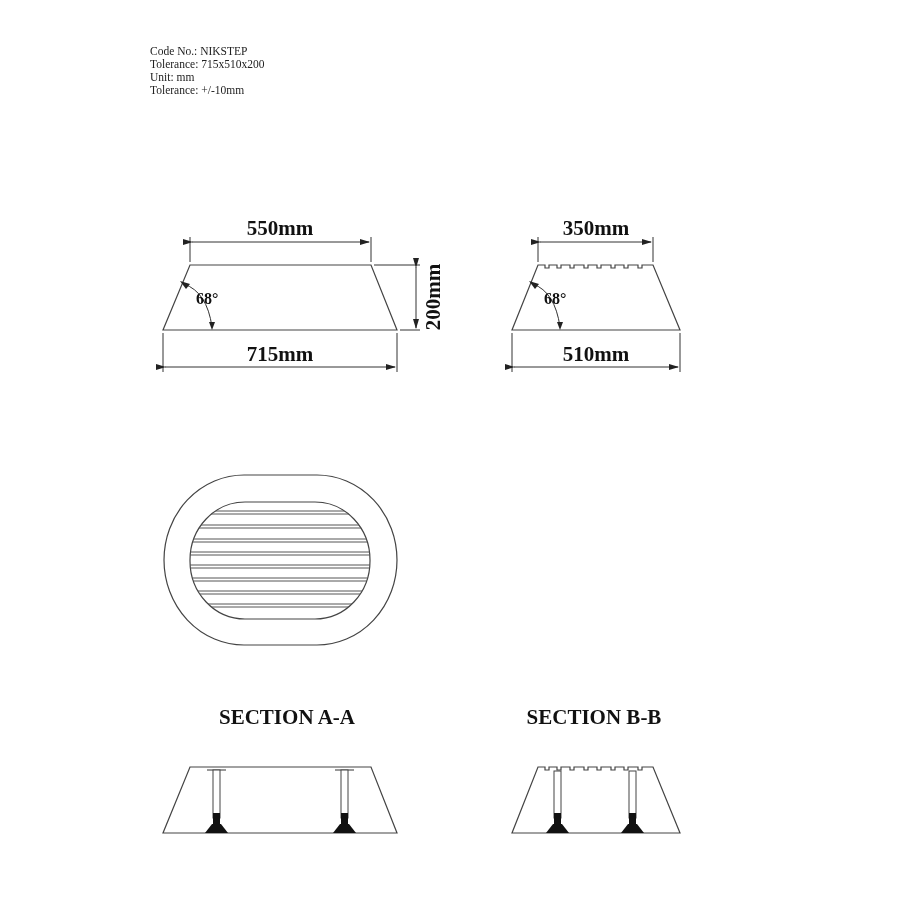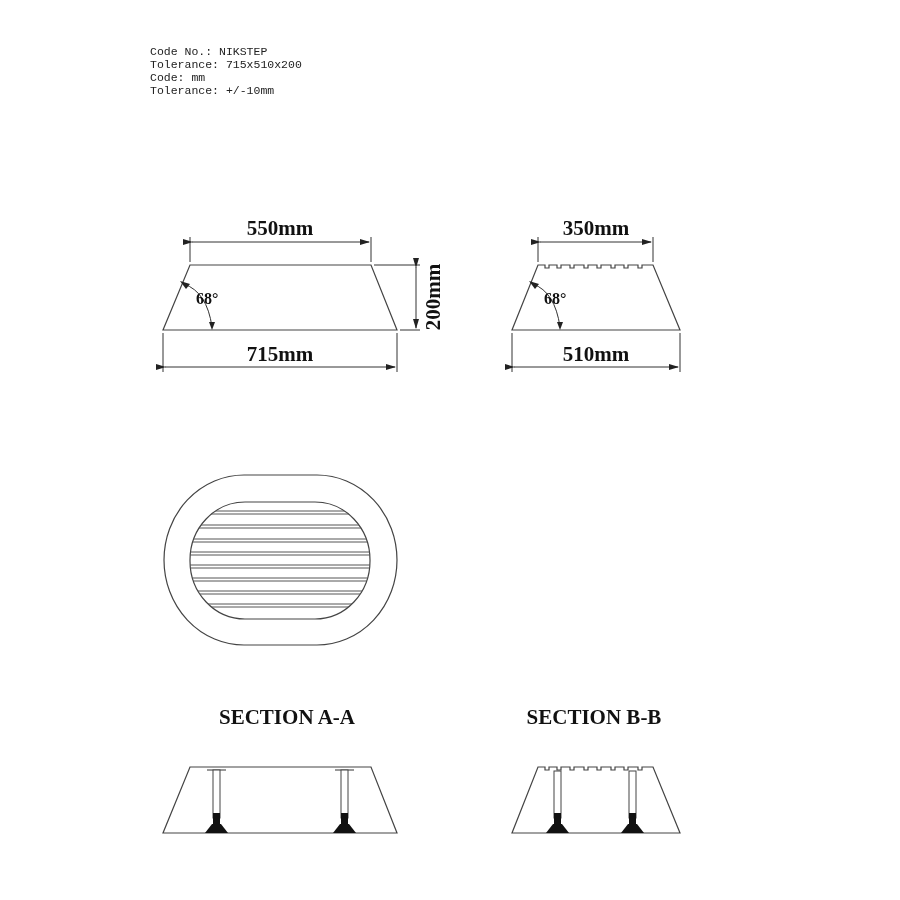--- a/index.html
+++ b/index.html
@@ -1,32 +1,32 @@
 <!DOCTYPE html>
 <html><head>
 <meta charset="utf-8">
 <style>
   html, body { margin: 0; padding: 0; background: #ffffff; }
   body { width: 900px; height: 900px; position: relative; overflow: hidden; }
-  .spec { position: absolute; left: 150px; top: 45px; font-family: Liberation Mono, monospace; font-size: 11.5px; line-height: 13px; color: #222; }
+  .spec { position: absolute; left: 150px; top: 45px; font-family: Liberation Serif, serif; font-size: 11.5px; line-height: 13px; color: #222; }
   .spec div { white-space: nowrap; }
   svg { position: absolute; left: 0; top: 0; }
   .ln { stroke: #444; stroke-width: 1.2; fill: none; }
   .dim { stroke: #333; stroke-width: 1; fill: none; }
   .lbl { font-family: "Liberation Serif", serif; font-weight: bold; fill: #111; }
   .sec { font-family: "Liberation Serif", serif; font-weight: bold; fill: #111; font-size: 21px; }
   .arrow { fill: #222; }
 </style>
 </head>
 <body>
 
 <div class="spec">
   <div>Code No.: NIKSTEP</div>
   <div>Tolerance: 715x510x200</div>
-  <div>Code: mm</div>
+  <div>Unit: mm</div>
   <div>Tolerance: +/-10mm</div>
 </div>
 
 <svg width="900" height="900" viewBox="0 0 900 900">
   <defs>
     <marker id="ah" markerWidth="10" markerHeight="6" refX="9" refY="3" orient="auto" markerUnits="userSpaceOnUse">
       <path d="M0,0 L10,3 L0,6 Z" class="arrow"></path>
     </marker>
   </defs>
 

